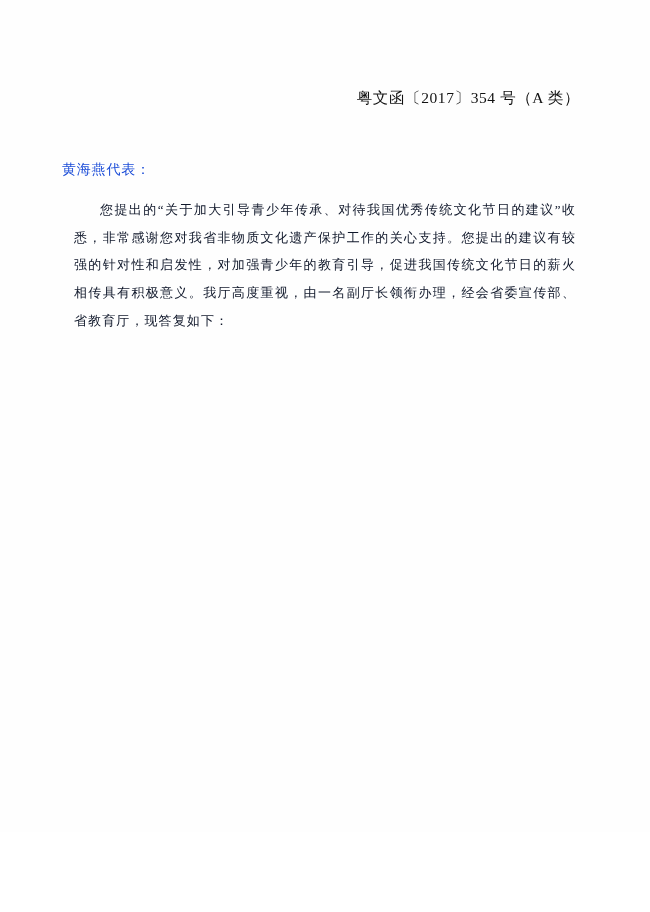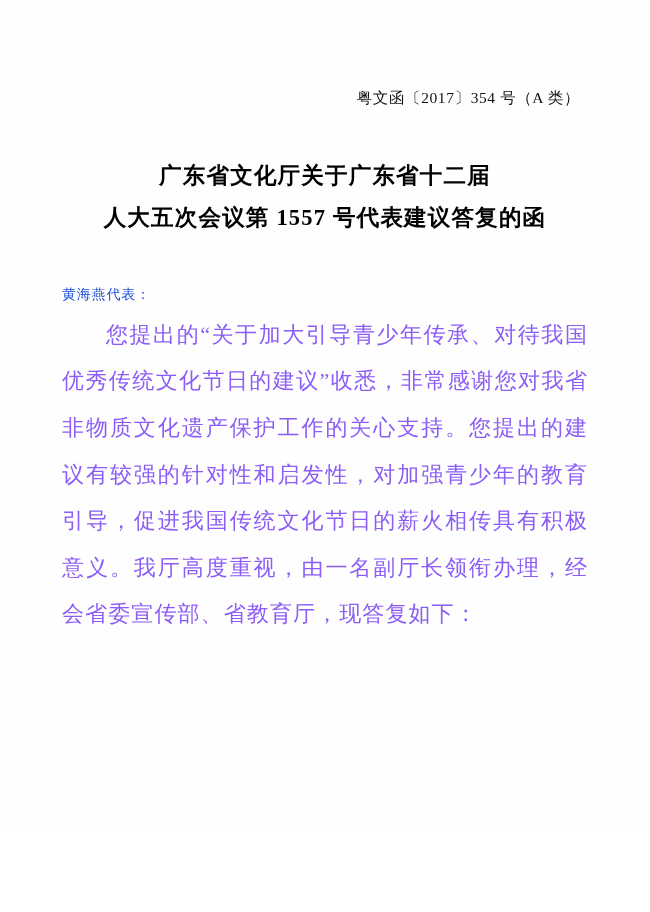--- a/index.html
+++ b/index.html
@@ -49,48 +49,44 @@
     white-space: nowrap;
   }
   .salutation {
     font-size: 14px;
     line-height: 2.1;
     letter-spacing: 0.8px;
     color: #1d4ed8;
     margin-bottom: 2px;
   }
   .body-par {
-    font-size: 22px;
+    font-size: 13px;
     line-height: 2.12;
     letter-spacing: 1.1px;
-    color: #8b5cf6;
+    color: #0f172a;
     text-align: justify;
     text-justify: inter-ideograph;
     text-indent: 2em;
-    margin: 0;
+    margin: 12px;
   }
   .body-par + .body-par {
     margin-top: 0px;
   }
   .spacer-bottom {
     height: 160px;
   }
 </style>
 </head>
 <body>
 
 <div class="page">
 
   <div class="doc-number-row">
     <span class="doc-number">粤文函〔2017〕354 号（A 类）</span>
   </div>
 
-  <div class="title-block">
-    <div class="title-line">广东省文化厅关于广东省十二届</div>
-    <div class="title-line">人大五次会议第 1557 号代表建议答复的函</div>
-  </div>
 
   <div class="salutation">黄海燕代表：</div>
 
   <p class="body-par">您提出的“关于加大引导青少年传承、对待我国优秀传统文化节日的建议”收悉，非常感谢您对我省非物质文化遗产保护工作的关心支持。您提出的建议有较强的针对性和启发性，对加强青少年的教育引导，促进我国传统文化节日的薪火相传具有积极意义。我厅高度重视，由一名副厅长领衔办理，经会省委宣传部、省教育厅，现答复如下：</p>
 
   <div class="spacer-bottom"></div>
 </div>
 
 </body></html>

